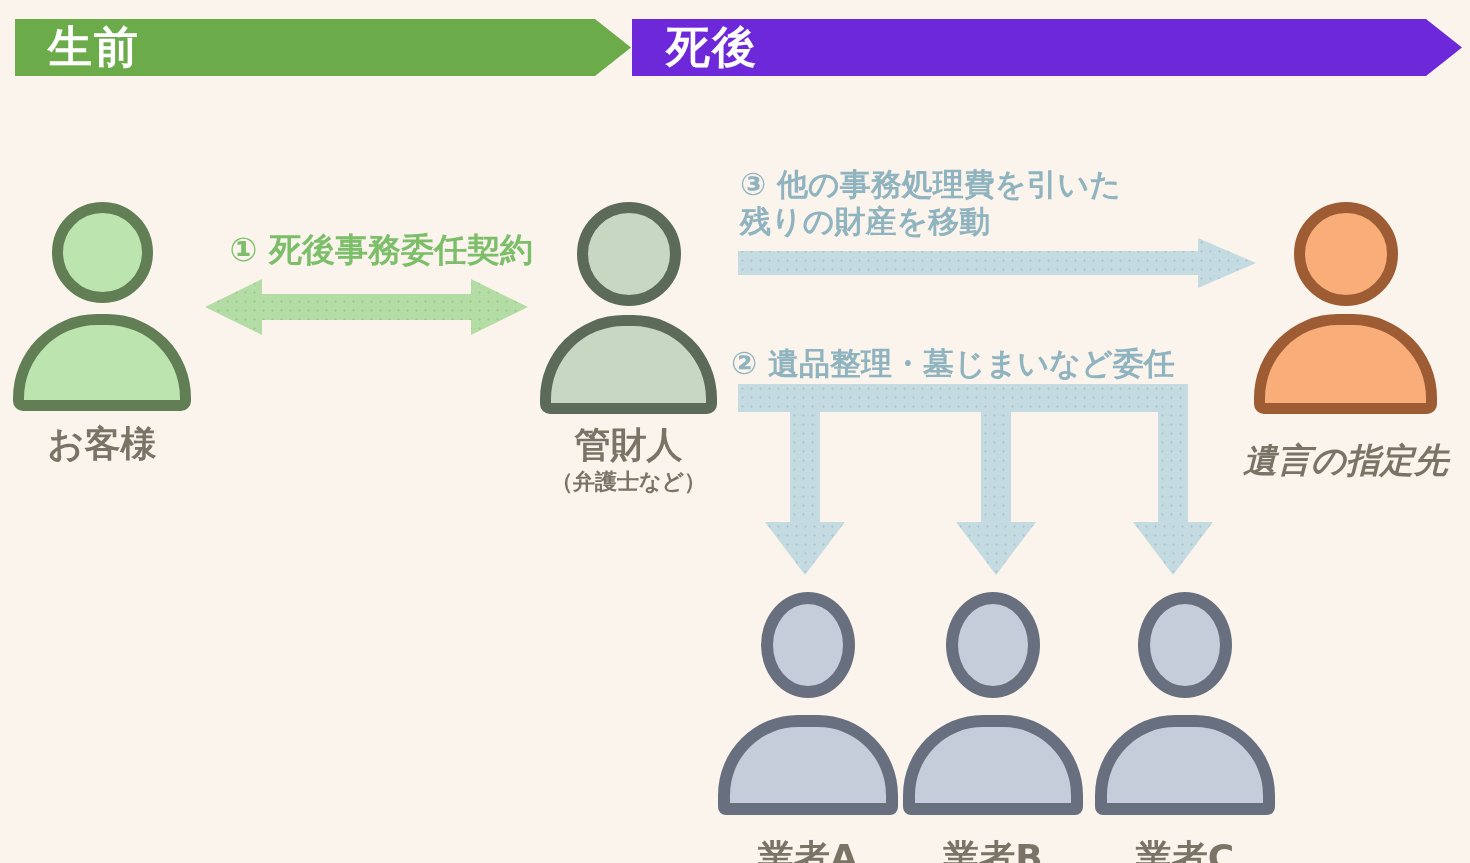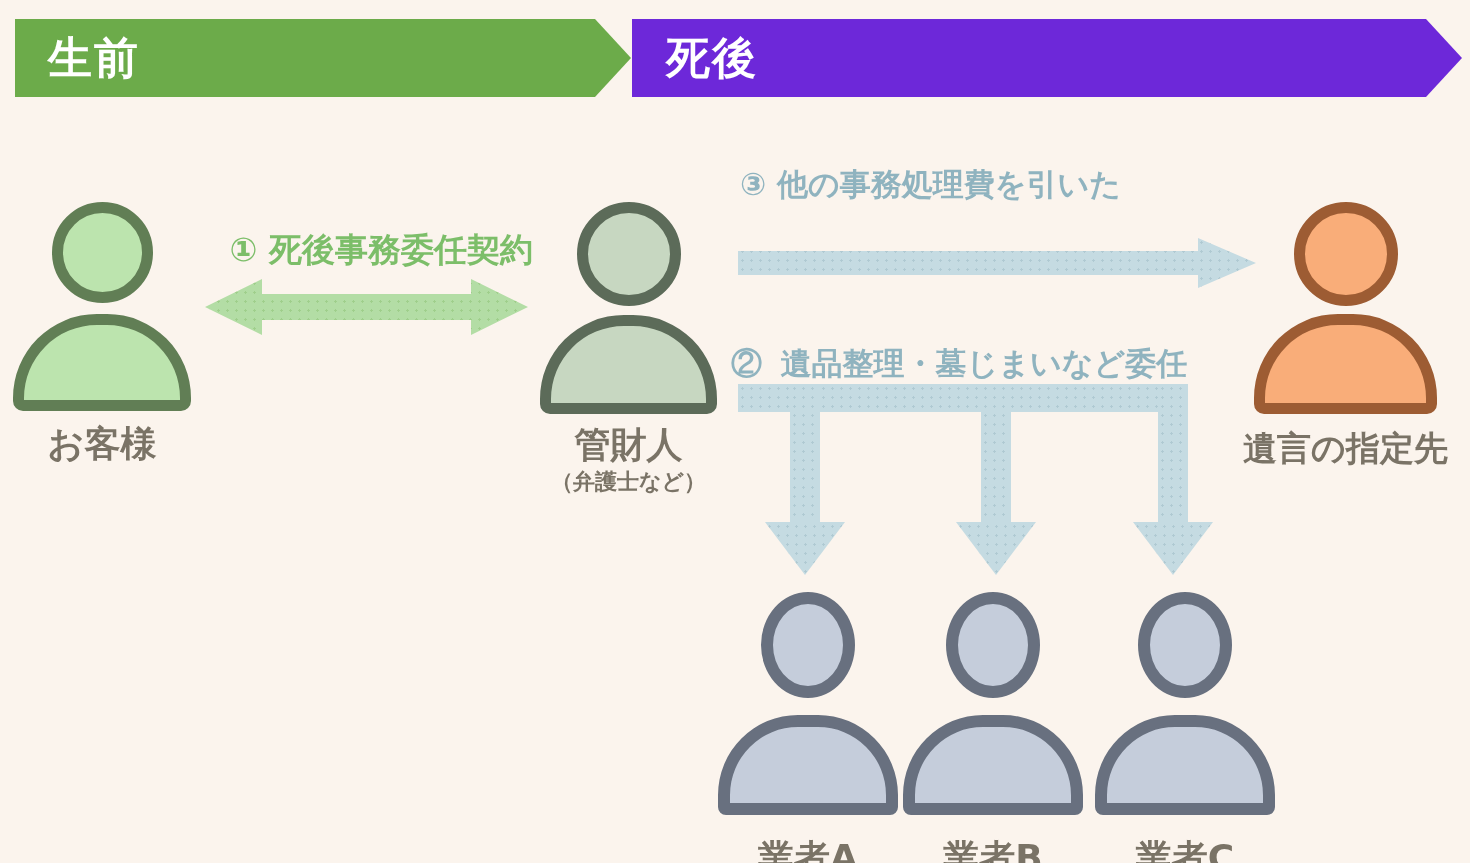--- a/index.html
+++ b/index.html
@@ -13,21 +13,21 @@
     width: 1470px;
     height: 863px;
     background: #FBF4ED;
     overflow: hidden;
   }
 
   
   .banner {
     position: absolute;
     top: 19px;
-    height: 78px;
+    height: 57px;
     display: flex;
     align-items: center;
     box-sizing: border-box;
     color: #FFFFFF;
     font-size: 44px;
     font-weight: bold;
     letter-spacing: 2px;
   }
   .banner-green {
     left: 15px;
@@ -81,21 +81,21 @@
     margin-top: 2px;
     font-size: 22px;
     font-weight: bold;
     color: #7A7366;
     white-space: nowrap;
   }
 
   .designee { left: 1254px; top: 202px; width: 183px; }
   .designee .p-head { width: 104px; height: 104px; border: 11px solid #9D5C33; background: #F9AD79; }
   .designee .p-body { margin-top: 8px; width: 183px; height: 100px; border: 11px solid #9D5C33; background: #F9AD79; }
-  .designee .p-label { margin-top: 16px; font-size: 34px; }
+  .designee .p-label { margin-top: 28px; font-size: 34px; font-style: italic; }
 
   .vendor { top: 592px; width: 180px; gap: 12px; }
   .vendor .p-head { width: 94px; height: 106px; border: 12px solid #68707F; background: #C5CDDB; }
   .vendor .p-body { margin-top: 5px; width: 180px; height: 100px; border: 12px solid #68707F; background: #C5CDDB; border-radius: 80px 80px 8px 8px; }
   .vendor .p-label { margin-top: 11px; font-size: 36px; }
   .vendor-a { left: 718px; }
   .vendor-b { left: 903px; }
   .vendor-c { left: 1095px; }
 
   
@@ -154,21 +154,20 @@
   }
 
   .label-delegate {
     position: absolute;
     left: 731px;
     top: 343px;
     font-size: 31px;
     font-weight: bold;
     color: #8FB3BF;
     white-space: nowrap;
-    font-family: Liberation Mono, monospace;
   }
   .branch-hbar {
     position: absolute;
     left: 738px;
     top: 384px;
     width: 450px;
     height: 28px;
     background-color: #C5DBE2;
   }
   .branch-stem {
@@ -203,20 +202,21 @@
   </div>
   <div class="banner banner-blue">
     <span>死後</span>
   </div>
 
   <div class="label-contract">① 死後事務委任契約</div>
   <div class="arrow-contract dots-green"></div>
 
   <div class="label-transfer">
     <div>③ 他の事務処理費を引いた</div>
+    <div>残りの財産を移動</div>
   </div>
   <div class="arrow-transfer dots-blue"></div>
 
   <div class="label-delegate">② 遺品整理・墓じまいなど委任</div>
   <div class="branch-hbar dots-blue"></div>
   <div class="branch-stem stem-1 dots-blue"></div>
   <div class="branch-stem stem-2 dots-blue"></div>
   <div class="branch-stem stem-3 dots-blue"></div>
   <div class="branch-head head-1 dots-blue"></div>
   <div class="branch-head head-2 dots-blue"></div>

